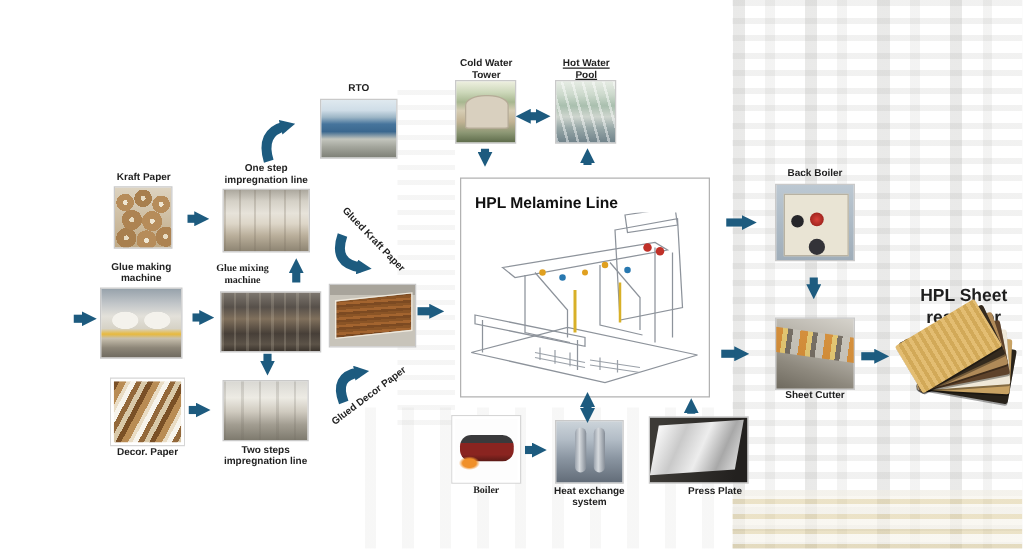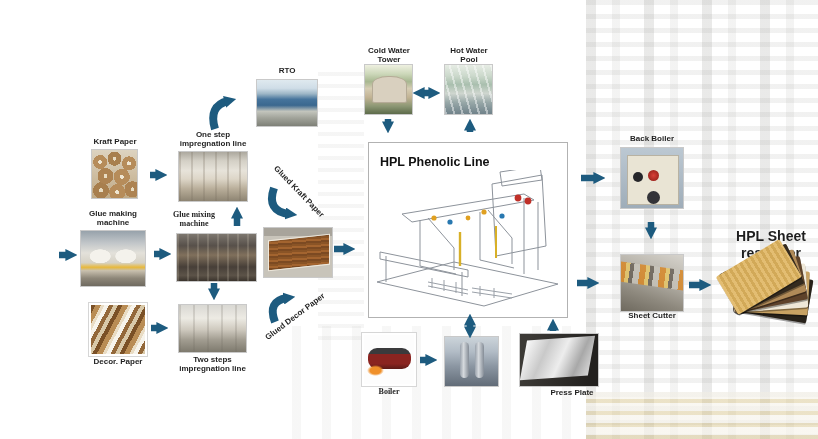--- a/index.html
+++ b/index.html
@@ -139,26 +139,26 @@
 
   <div class="rot" style="left:263px;top:187px;width:72px;transform:rotate(46deg);">Glued Kraft Paper</div>
   <div class="rot" style="left:258px;top:312px;width:74px;transform:rotate(-37deg);">Glued Decor Paper</div>
 
   <div class="lbl" style="left:352px;top:46px;width:74px;">Cold Water
 Tower</div>
   <div class="ph img-cold" style="left:364px;top:64px;width:49px;height:51px;">
     <div class="tower"></div>
   </div>
 
-  <div class="lbl" style="left:432px;top:46px;width:74px;">Hot Water
+  <div class="lbl" style="left:432px;top:46px;width:74px;text-decoration:underline;">Hot Water
 Pool</div>
   <div class="ph img-hot" style="left:444px;top:64px;width:49px;height:51px;"></div>
 
   <div class="hpl-box">
-    <div class="hpl-title">HPL Phenolic Line</div>
+    <div class="hpl-title">HPL Melamine Line</div>
     <svg width="192" height="146" viewBox="0 0 192 146" style="position:absolute;left:3px;top:27px;">
       <polygon points="5,112 112,136 186,114 82,92" fill="#f4f5f6" class="draw"></polygon>
       <polygon points="120,14 170,5 174,76 124,86" fill="#edeff1" class="draw"></polygon>
       <polygon points="128,2 168,-4 170,10 130,16" fill="#e8eaec" class="draw"></polygon>
       <polygon points="30,44 152,24 162,30 40,52" fill="#e8eaec" class="draw"></polygon>
       <polygon points="8,82 96,100 96,107 8,89" fill="#eef0f1" class="draw"></polygon>
       <line x1="14" y1="86" x2="14" y2="112" class="draw"></line>
       <line x1="90" y1="102" x2="90" y2="126" class="draw"></line>
       <polyline points="48,50 48,96 84,104" class="draw"></polyline>
       <polyline points="56,48 82,78 82,100" class="draw"></polyline>
@@ -192,20 +192,22 @@
   <div class="ph img-boiler" style="left:362px;top:333px;width:54px;height:53px;">
     <div class="boiler-body"></div>
     <div class="boiler-glow"></div>
   </div>
   <div class="lbl" style="left:352px;top:387px;width:74px;font-family:Liberation Serif, serif;">Boiler</div>
 
   <div class="ph img-heatex" style="left:444px;top:336px;width:55px;height:51px;">
     <div class="cyl" style="left:28%;"></div>
     <div class="cyl" style="left:56%;"></div>
   </div>
+  <div class="lbl" style="left:424px;top:388px;width:95px;">Heat exchange
+system</div>
 
   <div class="ph img-press" style="left:519px;top:333px;width:80px;height:54px;">
     <div class="press-sheet"></div>
   </div>
   <div class="lbl" style="left:525px;top:388px;width:94px;">Press Plate</div>
 
   <div class="lbl" style="left:612px;top:134px;width:80px;">Back Boiler</div>
   <div class="ph img-sander" style="left:620px;top:147px;width:64px;height:62px;">
     <div class="sander-body"></div>
     <div class="sander-red"></div>

